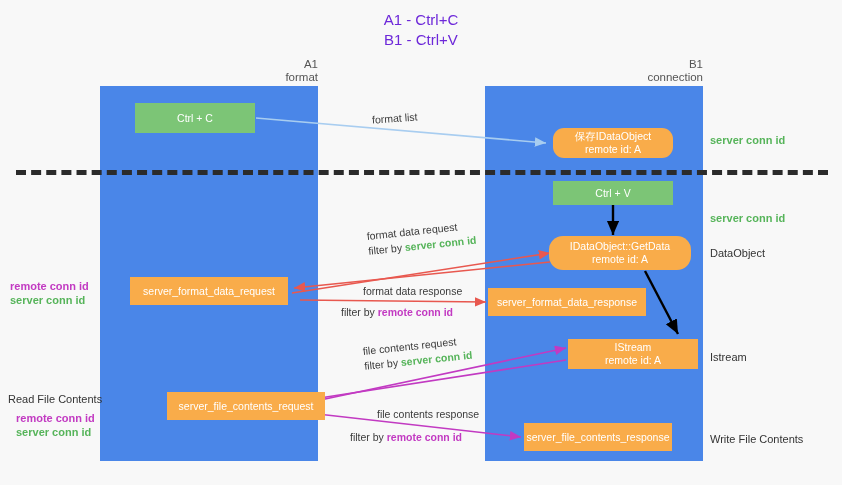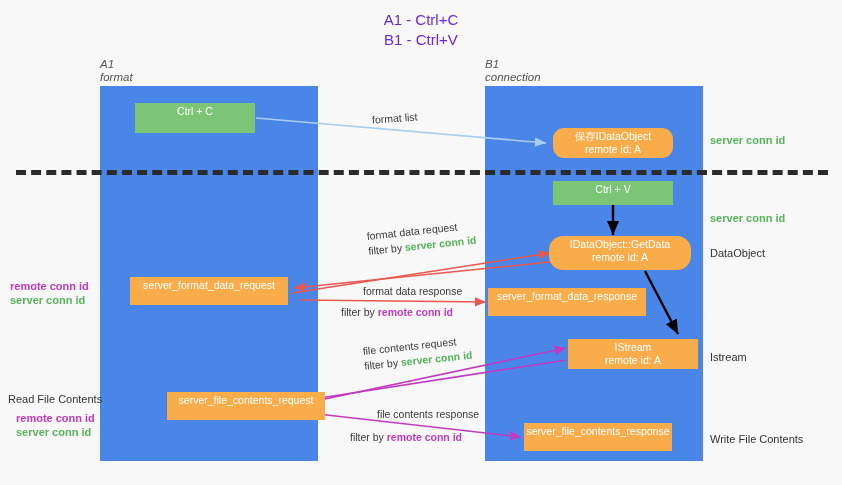--- a/index.html
+++ b/index.html
@@ -29,23 +29,22 @@
     text-align: center;
     font-size: 15px;
     color: #6d28d9;
     line-height: 20px;
   }
 
   
   .lane-head {
     font-size: 11.5px;
     color: #555555;
-    text-align: left;
+    text-align: right;
     line-height: 13px;
-    font-style: italic;
   }
   .lane-head .lane-sub { display: block; }
 
   
   .lane {
     background: #4a86e8;
   }
   #lane-a1 { left: 100px; top: 86px; width: 218px; height: 375px; }
   #lane-b1 { left: 485px; top: 86px; width: 218px; height: 375px; }
 
@@ -55,20 +54,21 @@
     width: 812px; height: 0;
     border-top: 5px dashed #2b2b2b;
   }
 
   
   .node {
     box-sizing: border-box;
     display: flex;
     flex-direction: column;
     align-items: center;
+    justify-content: center;
     color: #ffffff;
     font-size: 10.5px;
     line-height: 13px;
     text-align: center;
     padding: 2px 4px;
   }
   .node.green { background: #7cc576; }
   .node.orange { background: #f9ac4a; }
   .node .l2 { display: block; }
 

